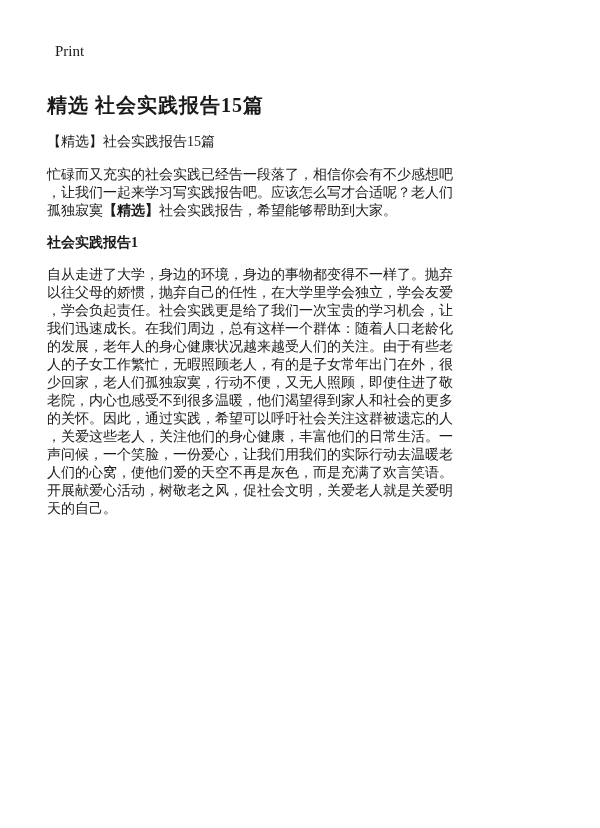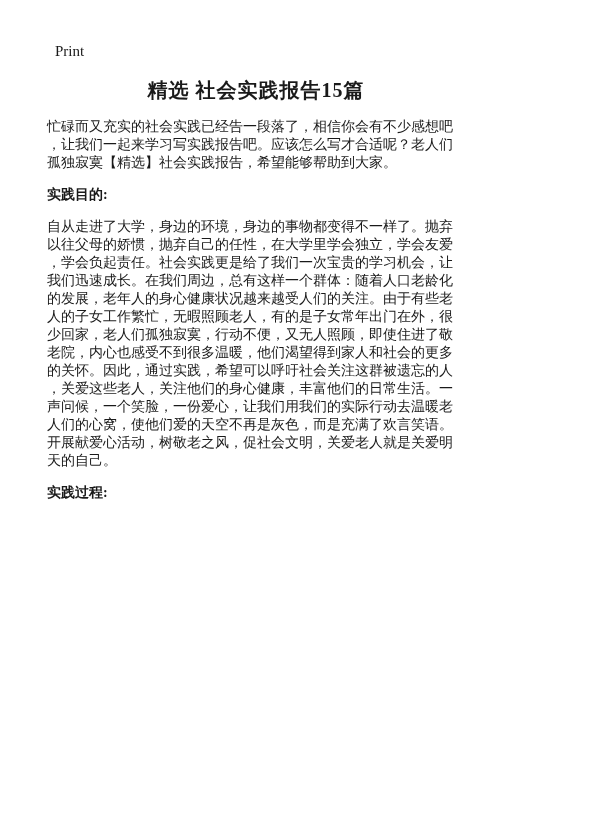--- a/index.html
+++ b/index.html
@@ -24,60 +24,60 @@
     line-height: 18px;
     margin: 0 0 18px 8px;
     color: #1a1a1a;
     cursor: pointer;
     display: inline-block;
   }
   .doc-title {
     font-size: 20px;
     line-height: 24px;
     font-weight: bold;
-    text-align: center;
-    margin: 0 0 16px 0;
+    text-align: left;
+    margin: 15px 0 16px 0;
     letter-spacing: 1px;
   }
   .subtitle {
     font-size: 14px;
     line-height: 18px;
     margin: 0 0 15px 0;
   }
   .para, .heading {
     font-size: 14px;
     line-height: 18px;
     margin: 0 0 14px 0;
     text-align: left;
     line-break: anywhere;
     word-break: break-all;
   }
   .heading {
     font-weight: bold;
   }
   .bold-inline {
-    font-weight: normal;
+    font-weight: bold;
   }
 </style>
 </head>
 <body>
 
 <div class="page">
 
   <div class="print-label">Print</div>
 
   <h1 class="doc-title">精选 社会实践报告15篇</h1>
 
+  <p class="subtitle">【精选】社会实践报告15篇</p>
 
   <p class="para"><span>忙碌而又充实的社会实践已经告一段落了，相信你会有不少感想吧，让我们一起来学习写实践报告吧。应该怎么写才合适呢？老人们孤独寂寞</span><span class="bold-inline">【精选】</span><span>社会实践报告，希望能够帮助到大家。</span></p>
 
+  <h2 class="heading">社会实践报告1</h2>
 
-  <h3 class="heading">实践目的:</h3>
 
   <p class="para">自从走进了大学，身边的环境，身边的事物都变得不一样了。抛弃以往父母的娇惯，抛弃自己的任性，在大学里学会独立，学会友爱，学会负起责任。社会实践更是给了我们一次宝贵的学习机会，让我们迅速成长。在我们周边，总有这样一个群体：随着人口老龄化的发展，老年人的身心健康状况越来越受人们的关注。由于有些老人的子女工作繁忙，无暇照顾老人，有的是子女常年出门在外，很少回家，老人们孤独寂寞，行动不便，又无人照顾，即使住进了敬老院，内心也感受不到很多温暖，他们渴望得到家人和社会的更多的关怀。因此，通过实践，希望可以呼吁社会关注这群被遗忘的人，关爱这些老人，关注他们的身心健康，丰富他们的日常生活。一声问候，一个笑脸，一份爱心，让我们用我们的实际行动去温暖老人们的心窝，使他们爱的天空不再是灰色，而是充满了欢言笑语。开展献爱心活动，树敬老之风，促社会文明，关爱老人就是关爱明天的自己。</p>
 
-  <h3 class="heading">实践过程:</h3>
 
 
 
 
 
 </div>
 
 </body></html>

